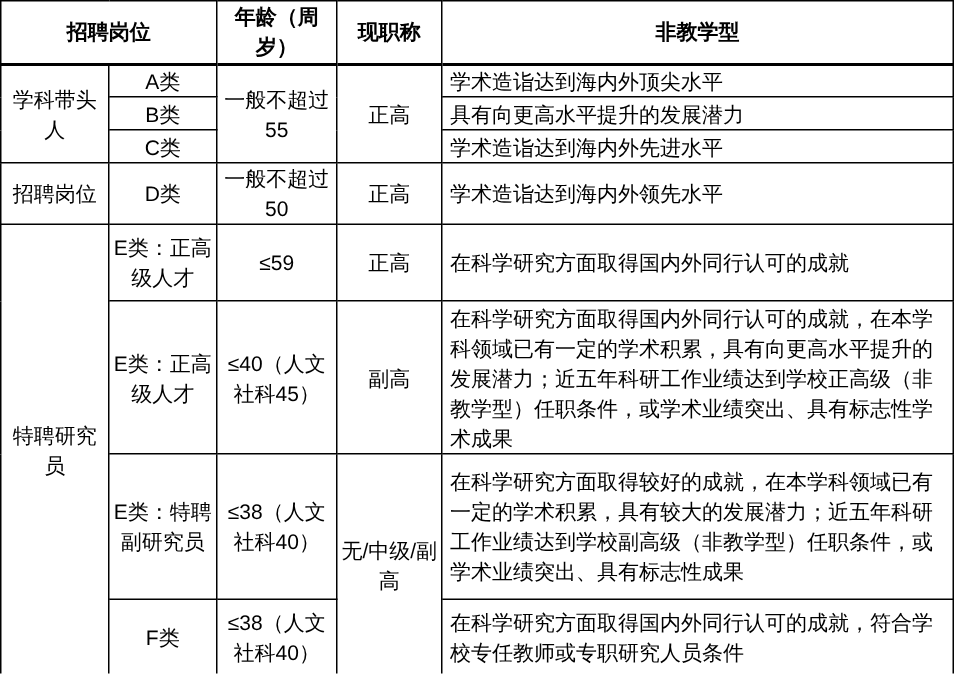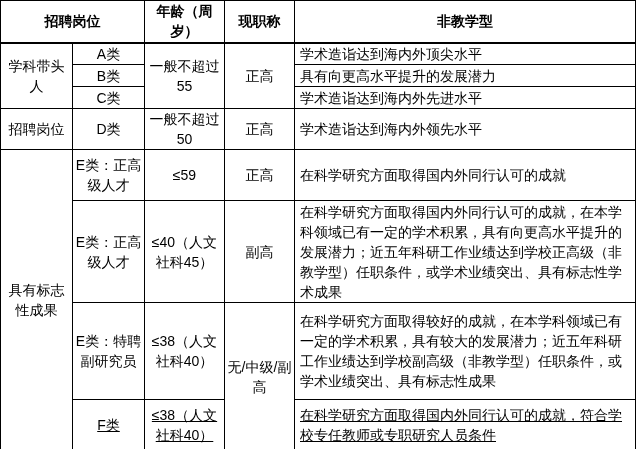--- a/index.html
+++ b/index.html
@@ -41,21 +41,21 @@
     text-align: left;
     padding-left: 5px;
     padding-right: 4px;
   }
   tr.r-header { height: 42px; }
   tr.r-small  { height: 22px; }
   tr.r-d      { height: 39px; }
   tr.r-e1     { height: 51px; }
   tr.r-e2     { height: 102px; }
   tr.r-e3     { height: 97px; }
-  tr.r-f      { height: 51px; text-decoration: underline; }
+  tr.r-f      { height: 51px; }
 </style>
 </head>
 <body>
 
 <div class="page">
   <table class="doc-table">
     <colgroup>
       <col style="width:72px">
       <col style="width:72px">
       <col style="width:80px">
@@ -87,21 +87,21 @@
         <td class="ability">学术造诣达到海内外先进水平</td>
       </tr>
       <tr class="r-d">
         <td>招聘岗位</td>
         <td>D类</td>
         <td>一般不超过50</td>
         <td>正高</td>
         <td class="ability">学术造诣达到海内外领先水平</td>
       </tr>
       <tr class="r-e1">
-        <td rowspan="4">具有标志性成果</td>
+        <td rowspan="4">特聘研究员</td>
         <td>E类：正高级人才</td>
         <td>≤59</td>
         <td>正高</td>
         <td class="ability">在科学研究方面取得国内外同行认可的成就</td>
       </tr>
       <tr class="r-e2">
         <td>E类：正高级人才</td>
         <td>≤40（人文社科45）</td>
         <td>副高</td>
         <td class="ability">在科学研究方面取得国内外同行认可的成就，在本学科领域已有一定的学术积累，具有向更高水平提升的发展潜力；近五年科研工作业绩达到学校正高级（非教学型）任职条件，或学术业绩突出、具有标志性学术成果</td>

